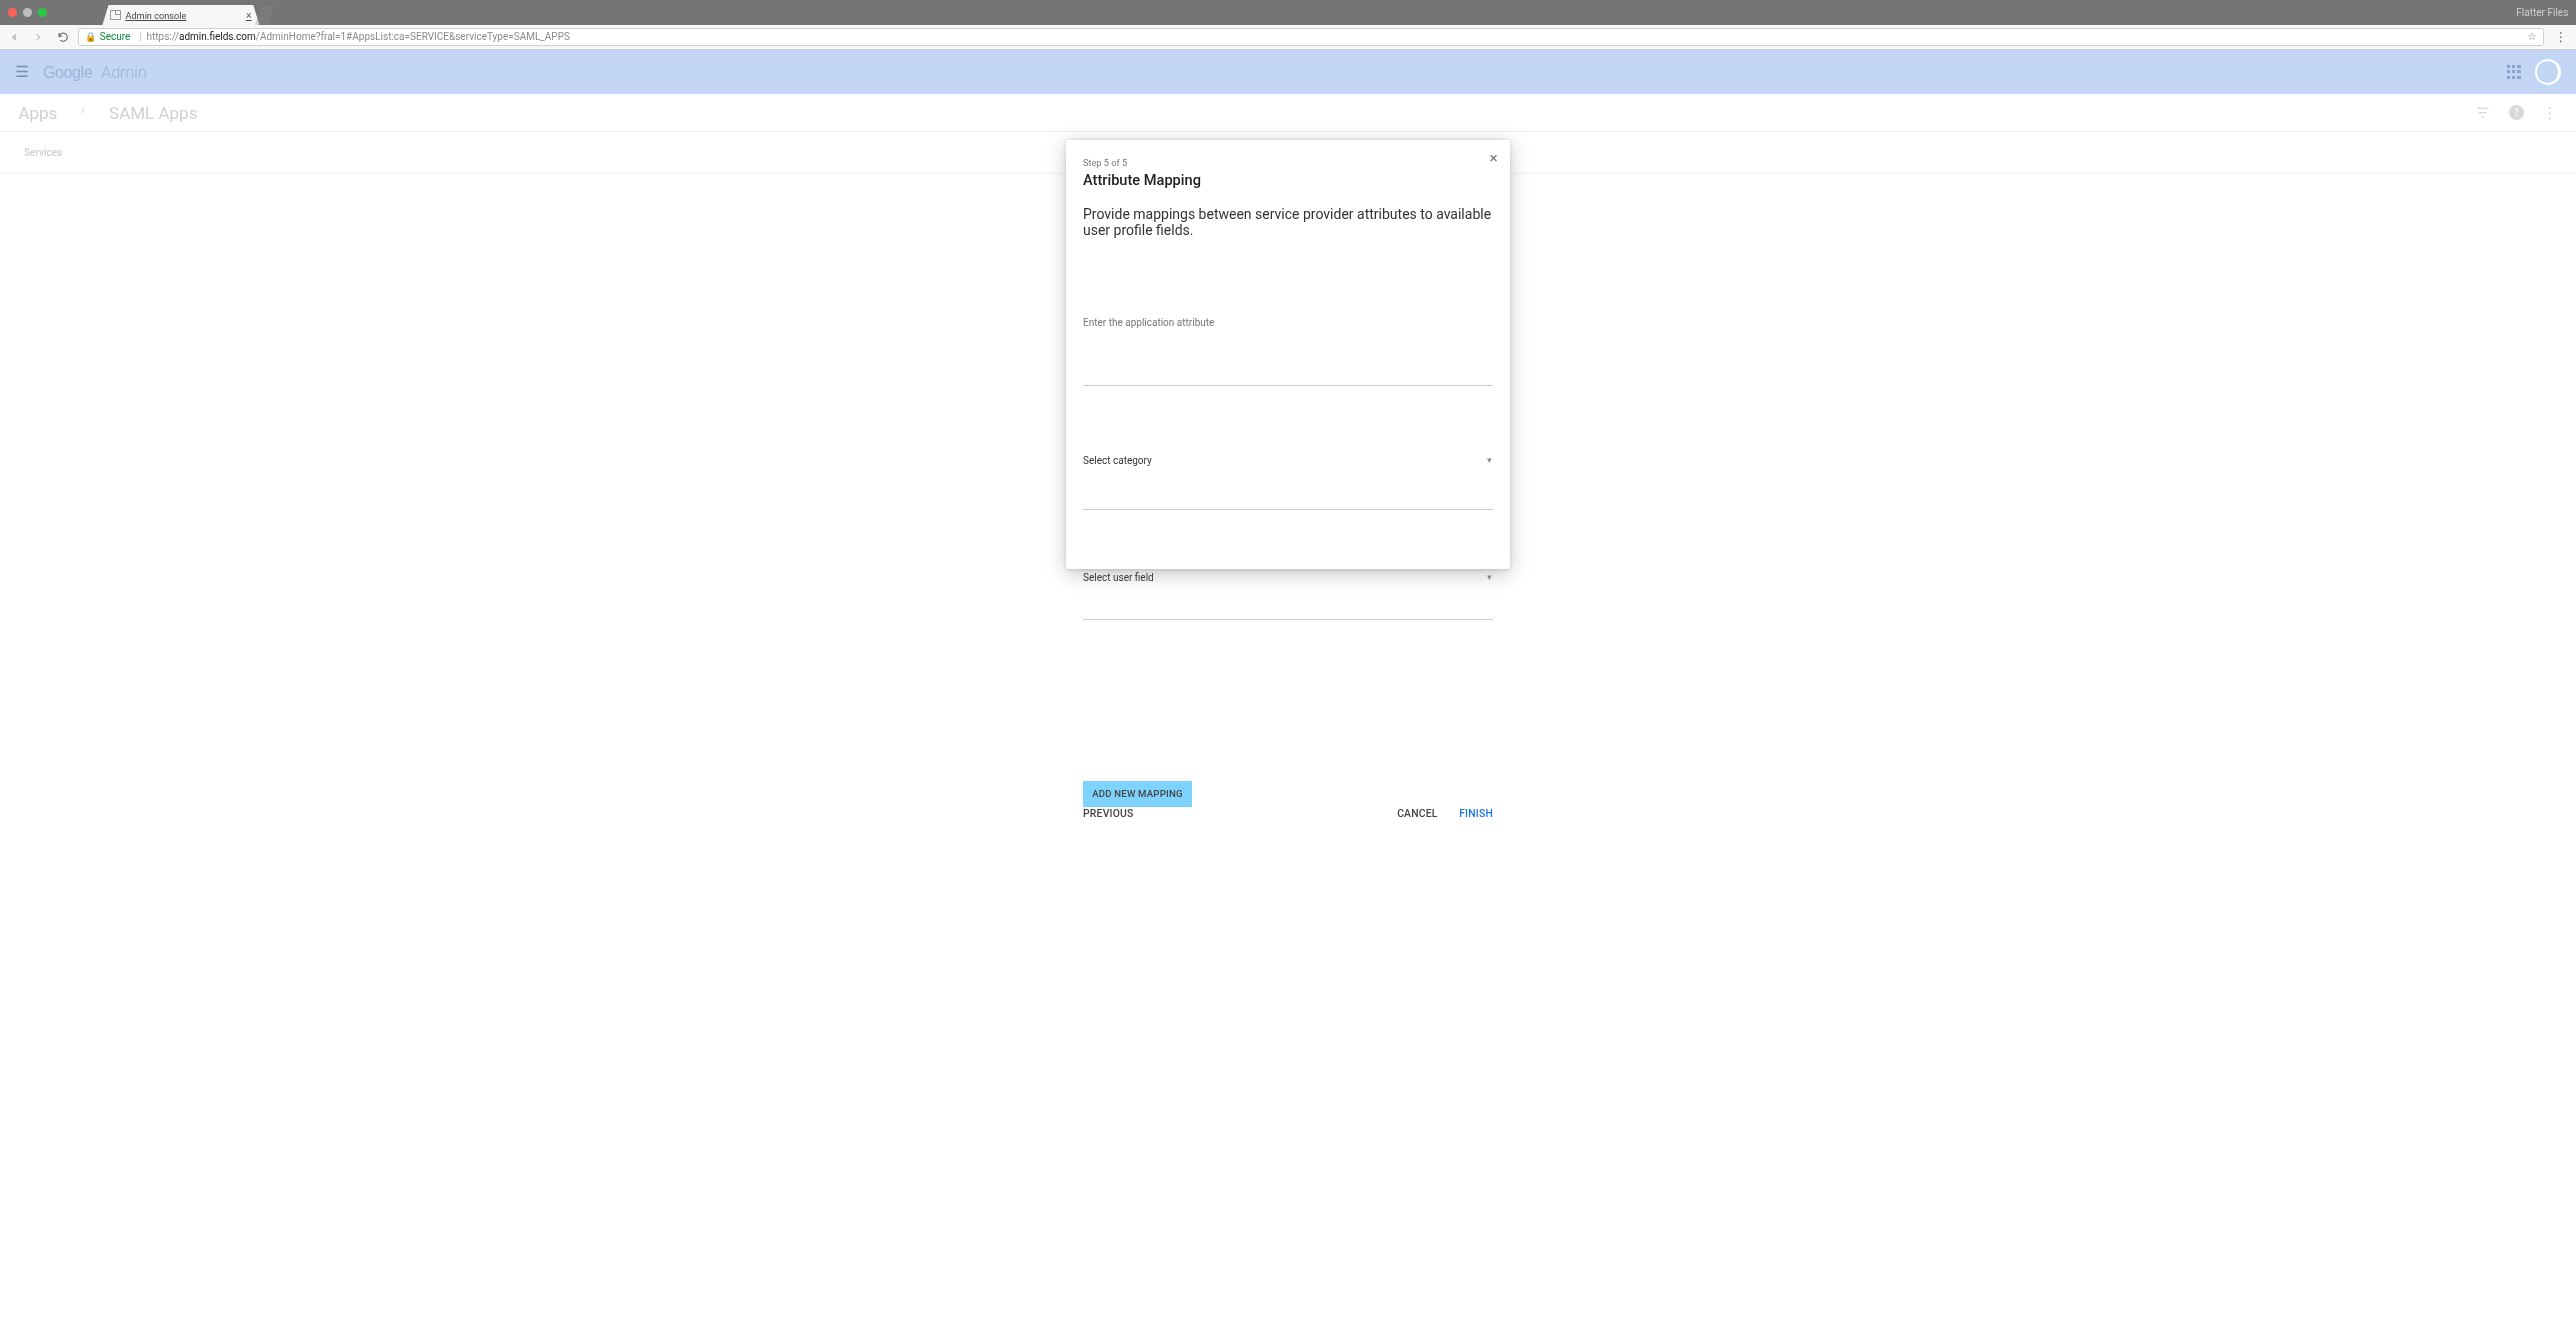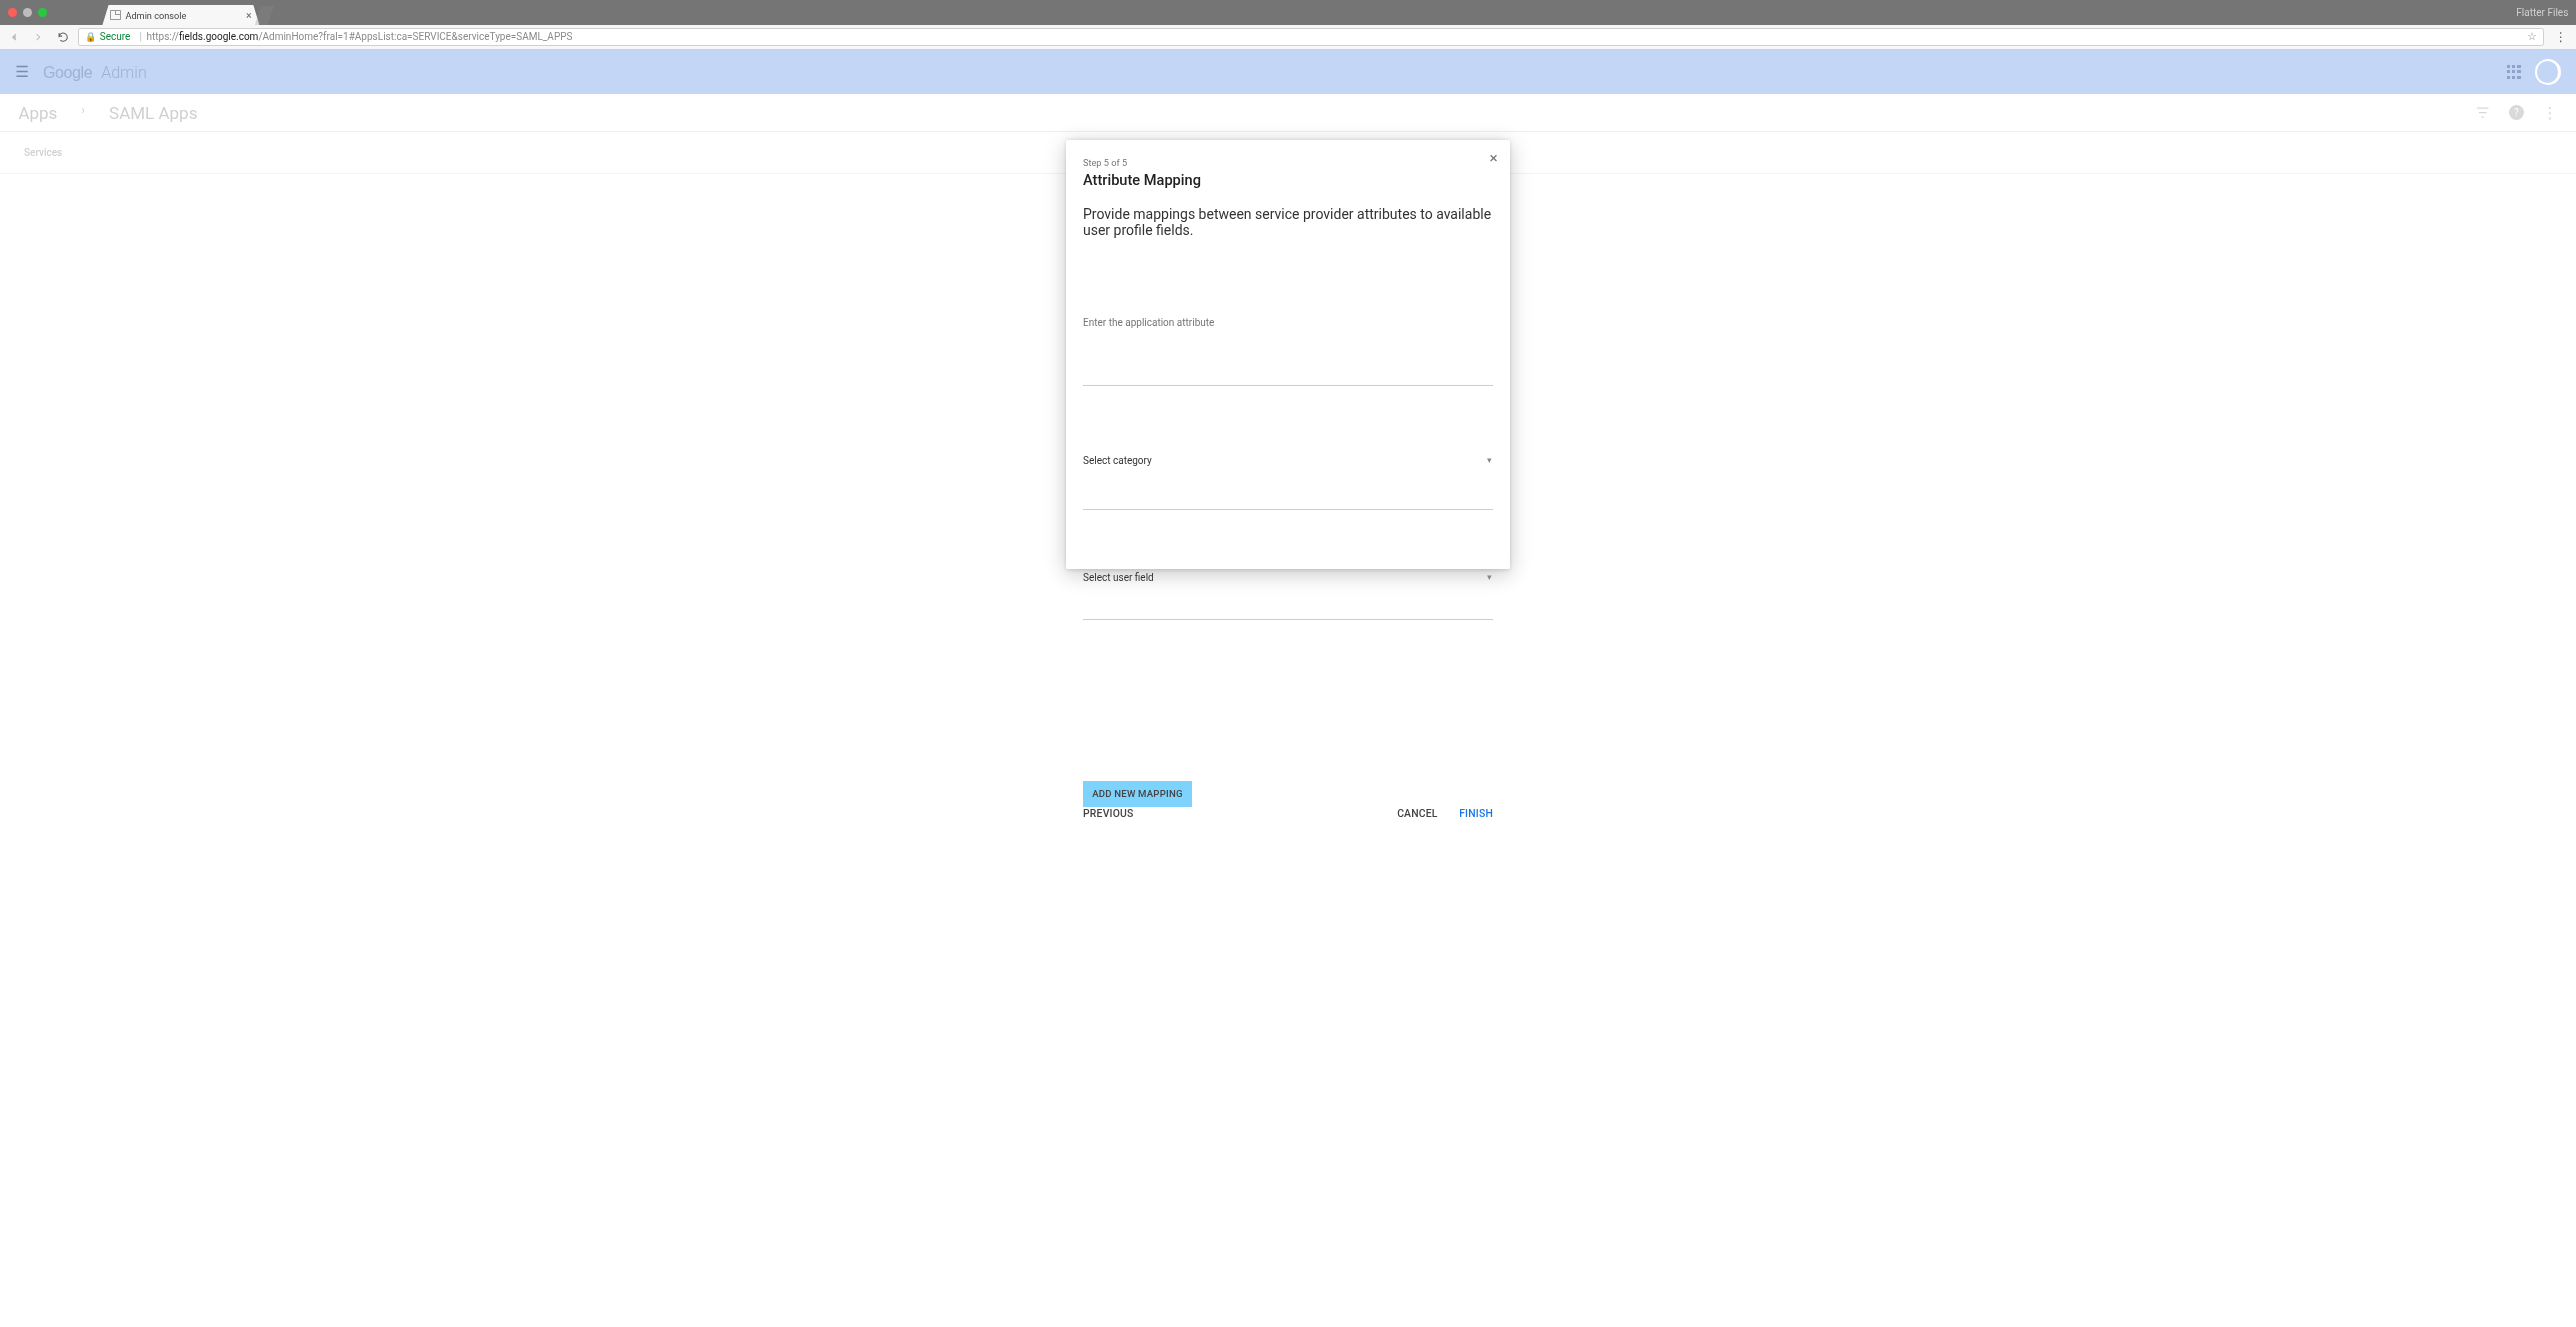--- a/index.html
+++ b/index.html
@@ -10,21 +10,21 @@
   }
   .traffic { display:flex; gap:6.1px; margin-left:7.7px; }
   .traffic span { width:9.2px; height:9.2px; border-radius:50%; display:inline-block; }
   .winright { position:absolute; right:7.7px; color:#d0d0d0; font-size:10px; }
   .tab-strip { display:flex; align-items:flex-end; height:25px; margin-left:55px; }
   .tab {
     background:#f7f7f7; height:20px; display:flex; align-items:center;
     padding:0 7.7px; border-top-left-radius:2.3px; border-top-right-radius:2.3px;
     font-size:9.2px; color:#444;
     clip-path: polygon(6.1px 0, calc(100% - 6.1px) 0, 100% 100%, 0 100%);
-    width:157px; margin-top:5.4px;
+    width:157px; margin-top:5.4px;text-decoration:underline;
   }
   .tab-close { margin-left:auto; color:#666; font-size:10.7px; }
   .docicon { width:10.7px; height:10.7px; border:0.8px solid #999; border-radius:0.8px; margin-right:4.6px; position:relative; }
   .docicon::after { content:""; position:absolute; right:0; top:0; width:3.8px; height:3.8px; border-left:0.8px solid #999; border-bottom:0.8px solid #999; background:#f7f7f7; }
   .ghost-tab { width:19px; height:19px; background:#8a8a8a; margin-left:-4.6px; margin-top:6.1px;
     clip-path: polygon(6.1px 0, 100% 0, calc(100% - 6.1px) 100%, 0 100%); opacity:.3; }
 
   .toolbar {
     height:25px; background:#f7f7f7; border-bottom:0.8px solid #d0d0d0;
     display:flex; align-items:center; padding:0 4.6px; gap:6.1px;
@@ -145,21 +145,21 @@
   <div class="nav-btn">
     <svg width="12.3" height="12.3" viewBox="0 0 24 24">
         <path d="M4 12a8 8 0 1 1 2.34 5.66M4 4v6h6" stroke="currentColor" stroke-width="2" fill="none"></path>
       </svg>
   </div>
   <div class="omnibox">
     <span class="lock">🔒</span>
     <span class="secure">Secure</span>
     <span class="urlsep">|</span>
     <span class="url-dim">https://</span>
-      <span class="url-dark">fields.google.com</span>
+      <span class="url-dark">admin.fields.com</span>
       <span class="url-dim">/AdminHome?fral=1#AppsList:ca=SERVICE&amp;serviceType=SAML_APPS</span>
     <span class="star">☆</span>
   </div>
   <div class="kebab">⋮</div>
 </div>
 
 <div class="header-bar">
   <span class="menu-icon">☰</span>
   <div class="brand">
     <span class="brand-google">Google</span>

